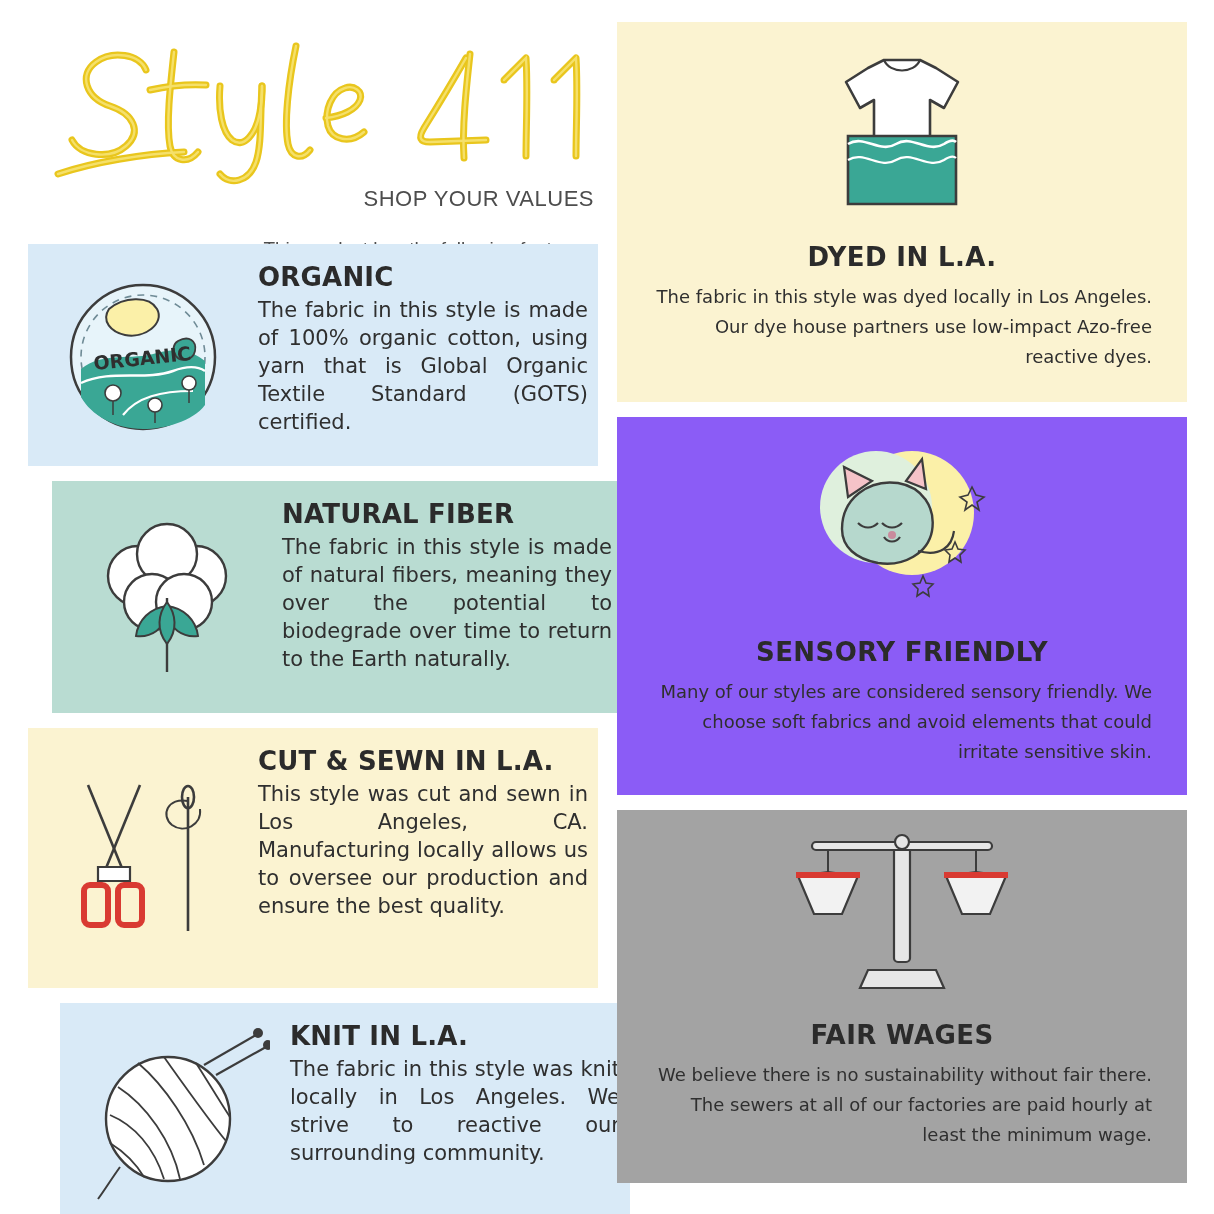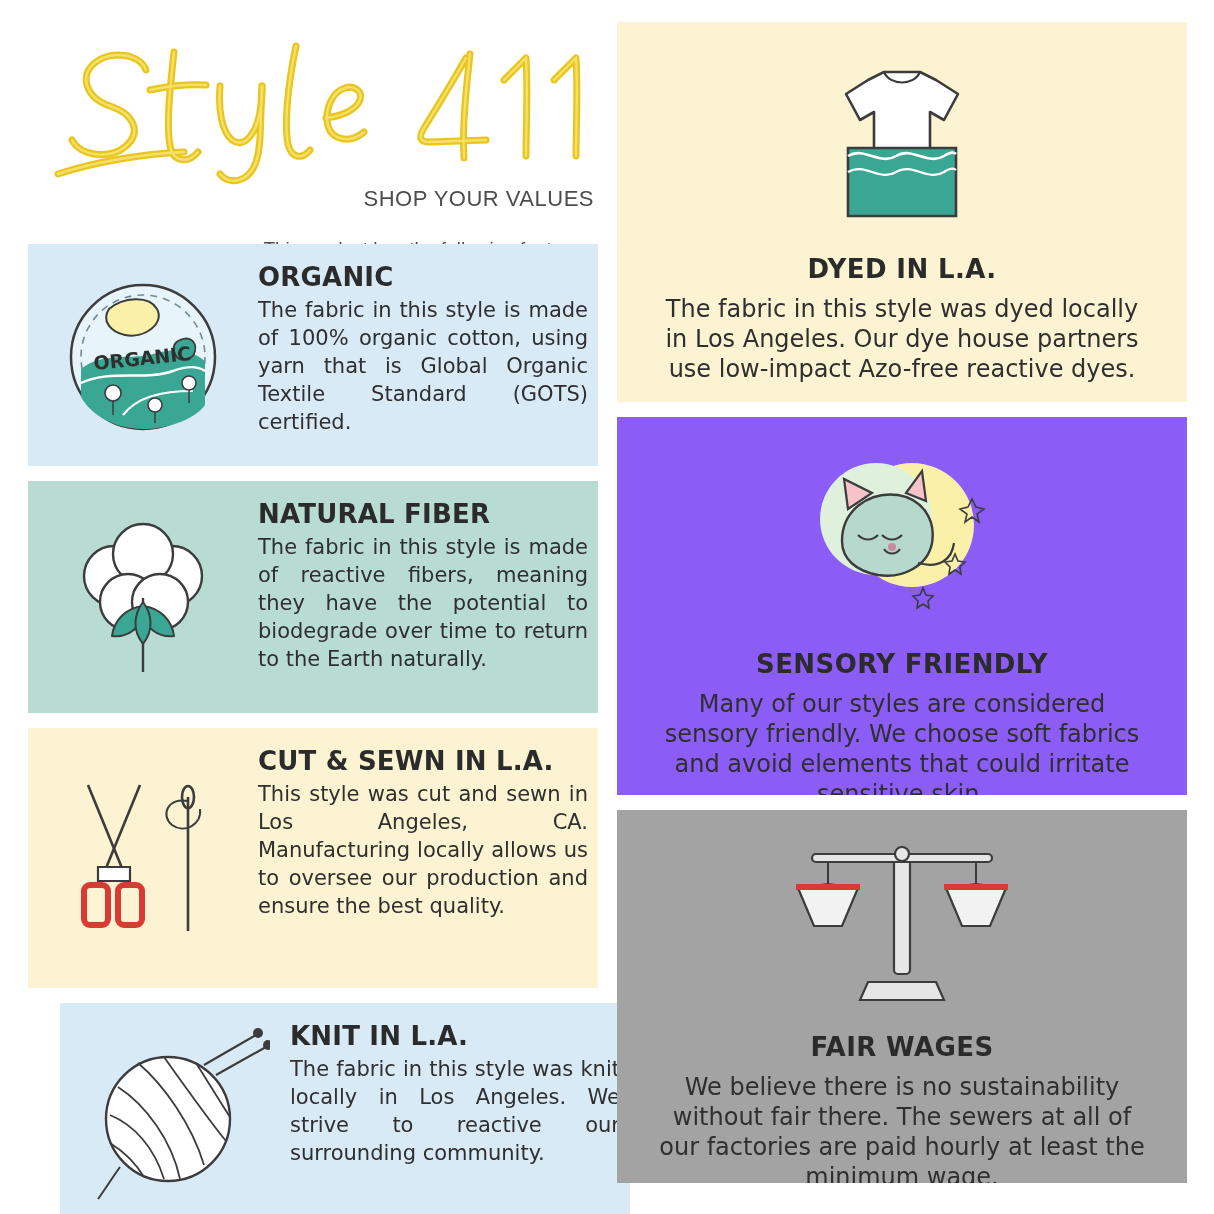--- a/index.html
+++ b/index.html
@@ -89,56 +89,57 @@
     margin: 0;
     font-size: 21px;
     line-height: 28px;
     color: #2f2f2f;
     text-align: justify;
     text-justify: inter-word;
   }
 
   
   .c-organic { height: 222px; background: #d9eaf7; }
-  .c-natural { height: 232px; background: #b9dcd2; }
+  .c-natural { height: 232px; background: #b9dcd2; margin-left: 24px; }
   .c-cutsewn { height: 260px; background: #fbf3d1; }
   .c-knit    { height: 222px; background: #d9eaf7; margin-left: 32px; }
 
   
   .right-col {
     position: absolute;
     left: 617px; top: 22px;
     width: 570px;
   }
   .rcard {
     width: 570px;
     margin-bottom: 15px;
     text-align: center;
-    padding: 22px 20px 22px 20px;
+    padding: 10px 20px 22px 20px;
     overflow: hidden;
   }
   .rcard .art {
     display: flex;
     align-items: center;
     justify-content: center;
   }
   .rcard h3 {
     margin: 10px 0 6px 0;
     font-family: "DejaVu Sans", sans-serif;
     font-weight: bold;
     font-size: 26px;
     color: #2b2b2b;
     letter-spacing: 0.4px;
   }
   .rcard p {
     margin: 10px auto;
-    font-size: 24px;
+    font-size: 18px;
     line-height: 30px;
     color: #2f2f2f;
     max-width: 500px;
+    text-align: right;
   }
   .r-dyed    { height: 380px; background: #fbf3d1; }
   .r-sensory { height: 378px; background: #8b5cf6; }
   .r-fair    { height: 373px; background: #a3a3a3; }
 
   .art svg { display: block; }
 </style>
 </head>
 <body>
 
@@ -231,21 +232,21 @@
             <circle cx="112" cy="100" r="28"></circle>
           </g>
           <path d="M95 96 C95 96 95 140 95 170" fill="none" stroke="#3c3c3c" stroke-width="2.4"></path>
           <path d="M95 104 C78 106 66 118 64 134 C80 136 92 126 95 112 Z" fill="#3aa795" stroke="#3c3c3c" stroke-width="2"></path>
           <path d="M95 104 C112 106 124 118 126 134 C110 136 98 126 95 112 Z" fill="#3aa795" stroke="#3c3c3c" stroke-width="2"></path>
           <path d="M95 100 C86 112 84 128 95 142 C106 128 104 112 95 100 Z" fill="#3aa795" stroke="#3c3c3c" stroke-width="2"></path>
         </svg>
       </div>
       <div class="body">
         <h3>NATURAL FIBER</h3>
-        <p>The fabric in this style is made of reactive fibers, meaning they have the potential to biodegrade over time to return to the Earth naturally.</p>
+        <p>The fabric in this style is made of natural fibers, meaning they over the potential to biodegrade over time to return to the Earth naturally.</p>
       </div>
     </div>
 
     <div class="card c-cutsewn">
       <div class="art">
         <svg width="190" height="190" viewBox="0 0 190 190">
           <g stroke="#3c3c3c" stroke-width="2.6" fill="none">
             <path d="M40 22 L76 110"></path>
             <path d="M92 22 L56 110"></path>
           </g>

